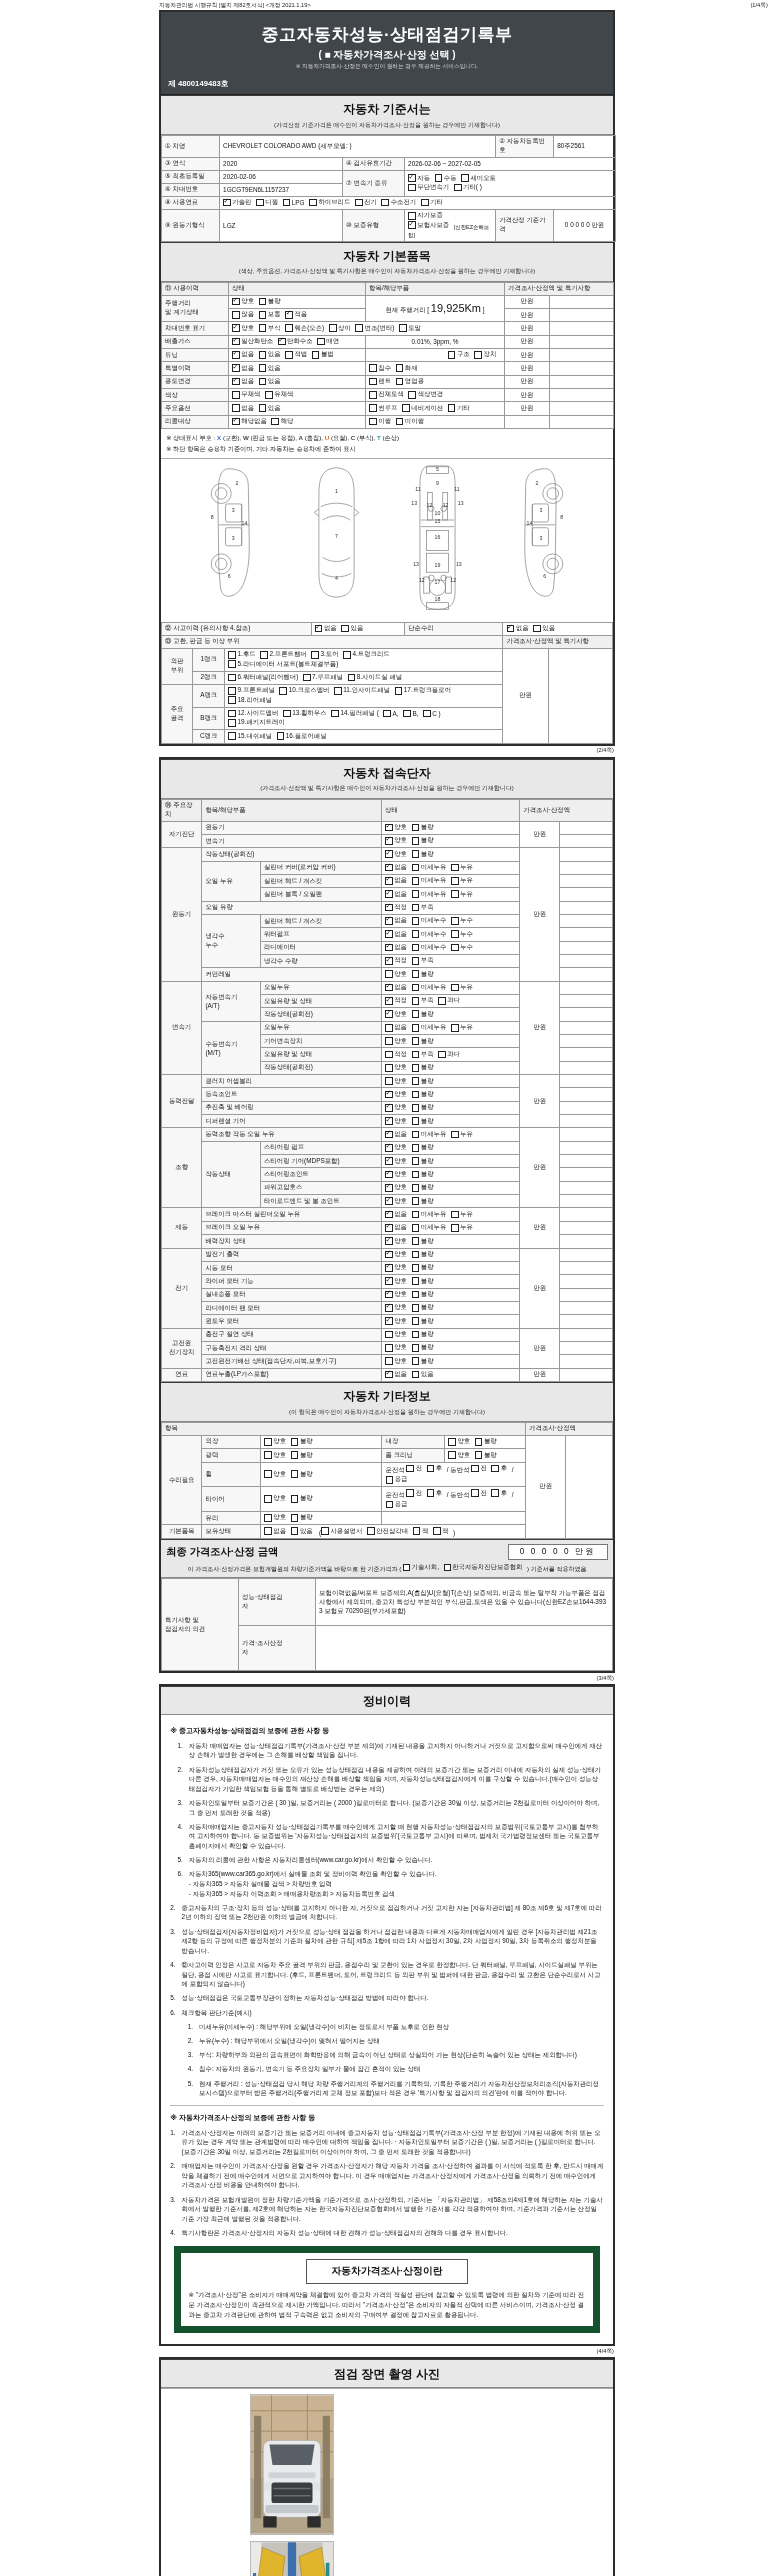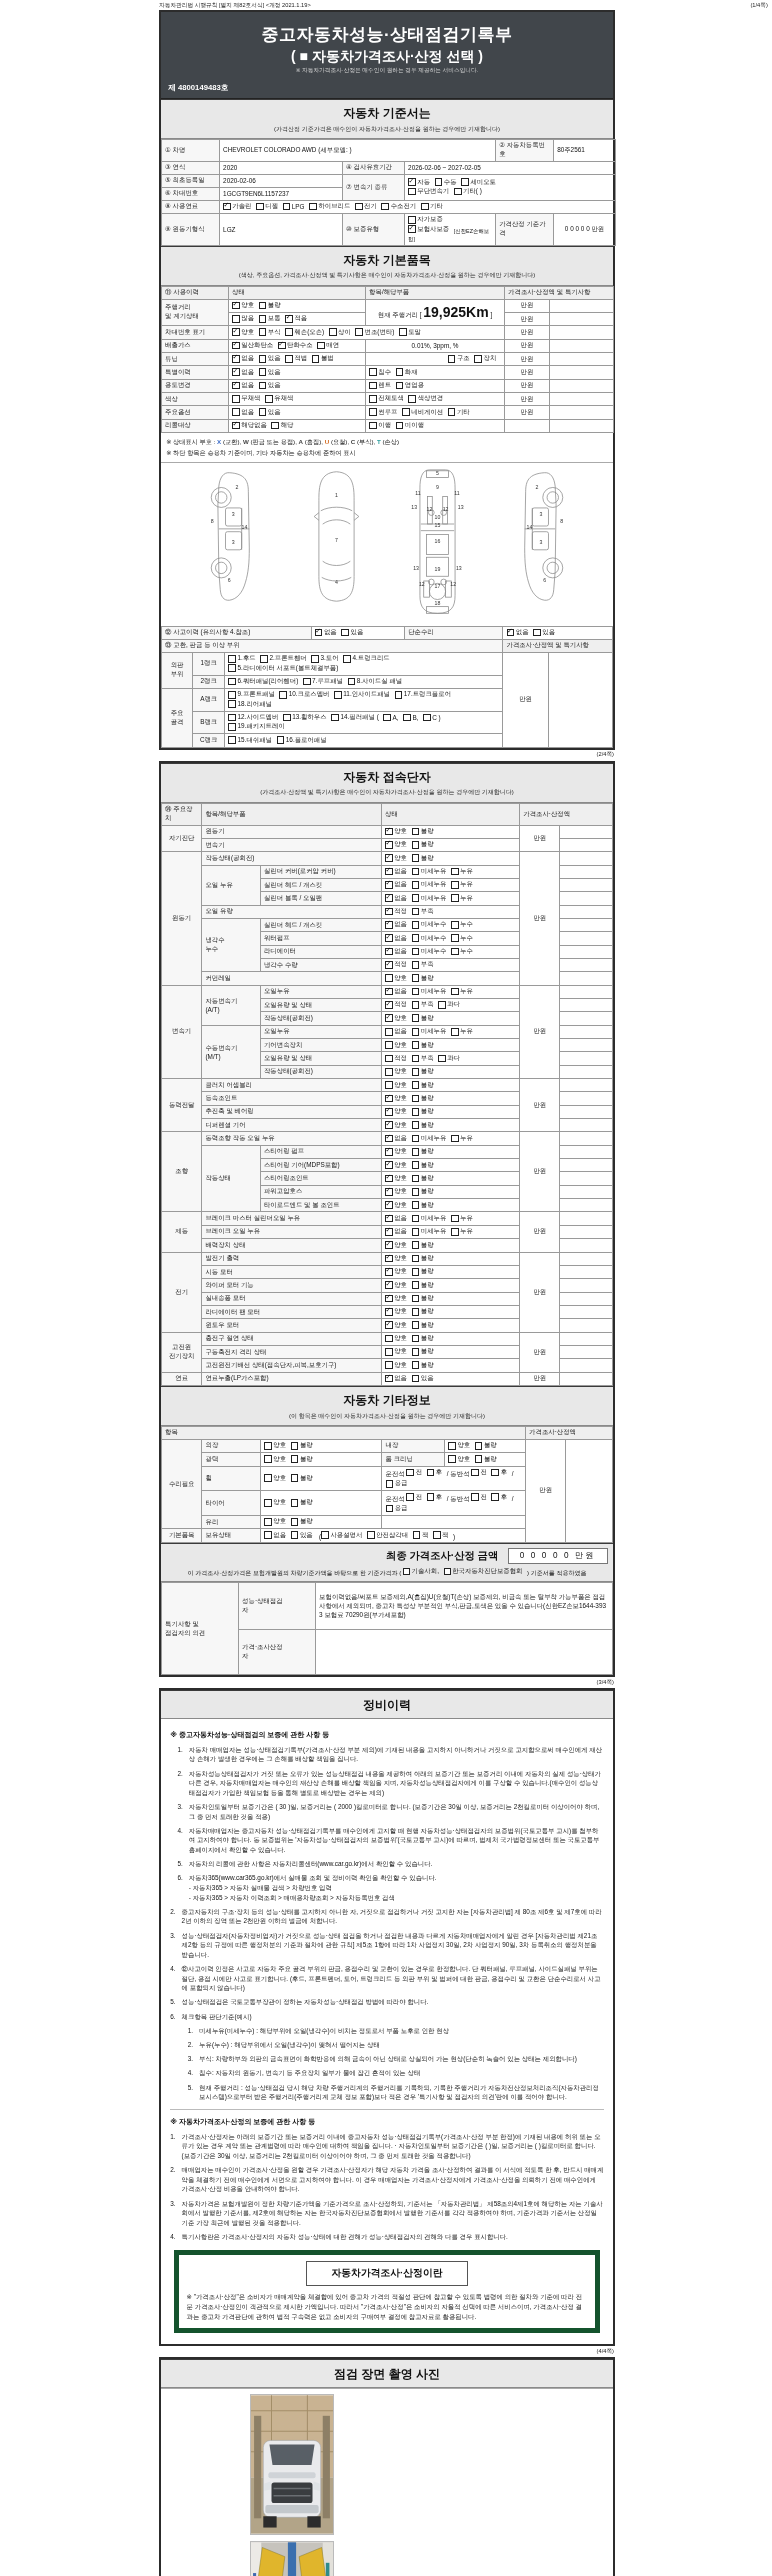--- a/index.html
+++ b/index.html
@@ -6,61 +6,61 @@
   body{width:773px;height:2576px;overflow:hidden;background:#fff;font-family:"Liberation Sans","DejaVu Sans",sans-serif;color:#111}
   .topline{width:773px;display:flex;justify-content:space-between;font-size:5.7px;color:#222;padding-top:2.1px}
   .topline .tl{margin-left:159px}
   .topline .tr{margin-right:5.2px}
   .doc{margin-left:159px;width:456px}
   .pageblock{border:2.1px solid #2c2c2c;background:#fff}
   .pagemark{text-align:right;font-size:5.7px;padding:1.5px 1px;color:#222}
   
   .dark{background:#41464b;color:#fff;padding:7.2px 7.2px 4.1px;border-bottom:0.5px solid #222}
   .dark h1{margin:4.1px 0 1px;text-align:center;font-size:17px;letter-spacing:0.5px;font-weight:bold}
-  .dark .sub{text-align:center;font-size:14px;margin:2.1px 0 1px;font-weight:bold}
+  .dark .sub{text-align:center;font-size:10px;margin:2.1px 0 1px;font-weight:bold}
   .dark .nt{text-align:center;font-size:5.7px;color:#d8d8d8;margin-bottom:7.2px}
   .dark .docno{font-size:7.7px;font-weight:bold;margin:2.1px 0 1px}
   
   .sec{background:#e8e8e8;text-align:center;border-top:1.5px solid #3a3a3a;border-bottom:0.5px solid #8a8a8a;padding:5.2px 3.1px 4.1px}
   .sec h2{margin:0;font-size:12px;font-weight:bold}
   .sec .nt{font-size:6px;margin-top:2.6px;color:#222}
   table{border-collapse:collapse;width:100%;table-layout:fixed}
   td,th{border:0.5px solid #9a9a9a;font-size:6.4px;padding:1.5px 3.1px;vertical-align:middle;word-break:break-all}
   th{background:#efefef;font-weight:normal;text-align:left}
   td.lab{background:#f7f7f7}
   td.c{text-align:center}
   td.pre{white-space:pre-line}
   .opt{display:inline-flex;align-items:center;margin-right:4.6px;white-space:nowrap;font-size:6.4px}
   .cb{width:5.7px;height:5.7px;border:1px solid #222;display:inline-block;margin-right:1.5px;position:relative;background:#fff;flex:none}
   .cb.ck::after{content:"✓";position:absolute;left:-0.5px;top:-2.6px;font-size:6.7px;font-weight:bold;color:#000}
-  .big{font-size:14px;font-weight:bold}
+  .big{font-size:11px;font-weight:normal}
   
   .legend{font-size:6.2px;padding:5.2px 5.2px 1px}
   .legend2{font-size:6.2px;padding:1px 5.2px 4.1px}
   .diagwrap{display:flex;justify-content:center;gap:24px;padding:4.1px 0 6.2px;border-top:0.5px solid #aaa}
   svg.diag{display:block}
   svg.diag path,svg.diag rect,svg.diag circle,svg.diag line,svg.diag ellipse{fill:none;stroke:#8a8a8a;stroke-width:1.6}
   svg.diag text{font-size:11px;fill:#333;stroke:none;text-anchor:middle;font-family:"Liberation Sans",sans-serif}
   
   .finalband{background:#e8e8e8;border-top:1.5px solid #3a3a3a;border-bottom:0.5px solid #8a8a8a;padding:4.1px 5.2px 3.6px}
-  .finalrow{display:flex;align-items:center;justify-content:flex-end;gap:9.3px}
+  .finalrow{display:flex;align-items:center;justify-content:space-between;gap:9.3px}
   .finalrow .fl{font-size:10.3px;font-weight:bold}
   .finalrow .fv{background:#fff;border:0.5px solid #777;font-size:8.2px;padding:1.5px 11.3px;letter-spacing:2.1px}
   .finalnote{text-align:center;font-size:6px;margin-top:3.1px}
   .finalnote .cb{width:5.2px;height:5.2px;vertical-align:-0.5px}
   
   .notices{padding:6.2px 9.3px 8.2px;font-size:6.4px;line-height:1.5}
   .nhead{font-weight:bold;font-size:7px;margin:5.2px 0 4.1px}
   .nitem{display:flex;margin:0 0 4.6px}
   .nitem .nn{width:11.3px;flex:none}
   .nitem .nt2{flex:1;white-space:pre-line}
   .ind1{margin-left:7.2px}
   .ind2{margin-left:17.5px}
   .ndiv{border-top:0.5px solid #bbb;margin:7.2px 0}
-  .defbox{border:5px solid #14532d;margin:8.2px 4.1px 3.1px;padding:6.2px 7.2px}
+  .defbox{border:7px solid #14532d;margin:8.2px 4.1px 3.1px;padding:6.2px 7.2px}
   .defbox .bt{border:0.5px solid #555;width:155px;margin:0 auto 6.2px;text-align:center;font-size:9.8px;font-weight:bold;padding:4.1px 2.1px}
   .defbox .bb{font-size:6.4px;line-height:1.55}
   
   .photos{padding:5.2px 0 7.2px;border-top:0.5px solid #aaa}
   .photo{margin:0 0 6.2px 89px;display:block;border:0.5px solid #bbb}
 </style>
 </head>
 <body>
 
 <div class="topline">

